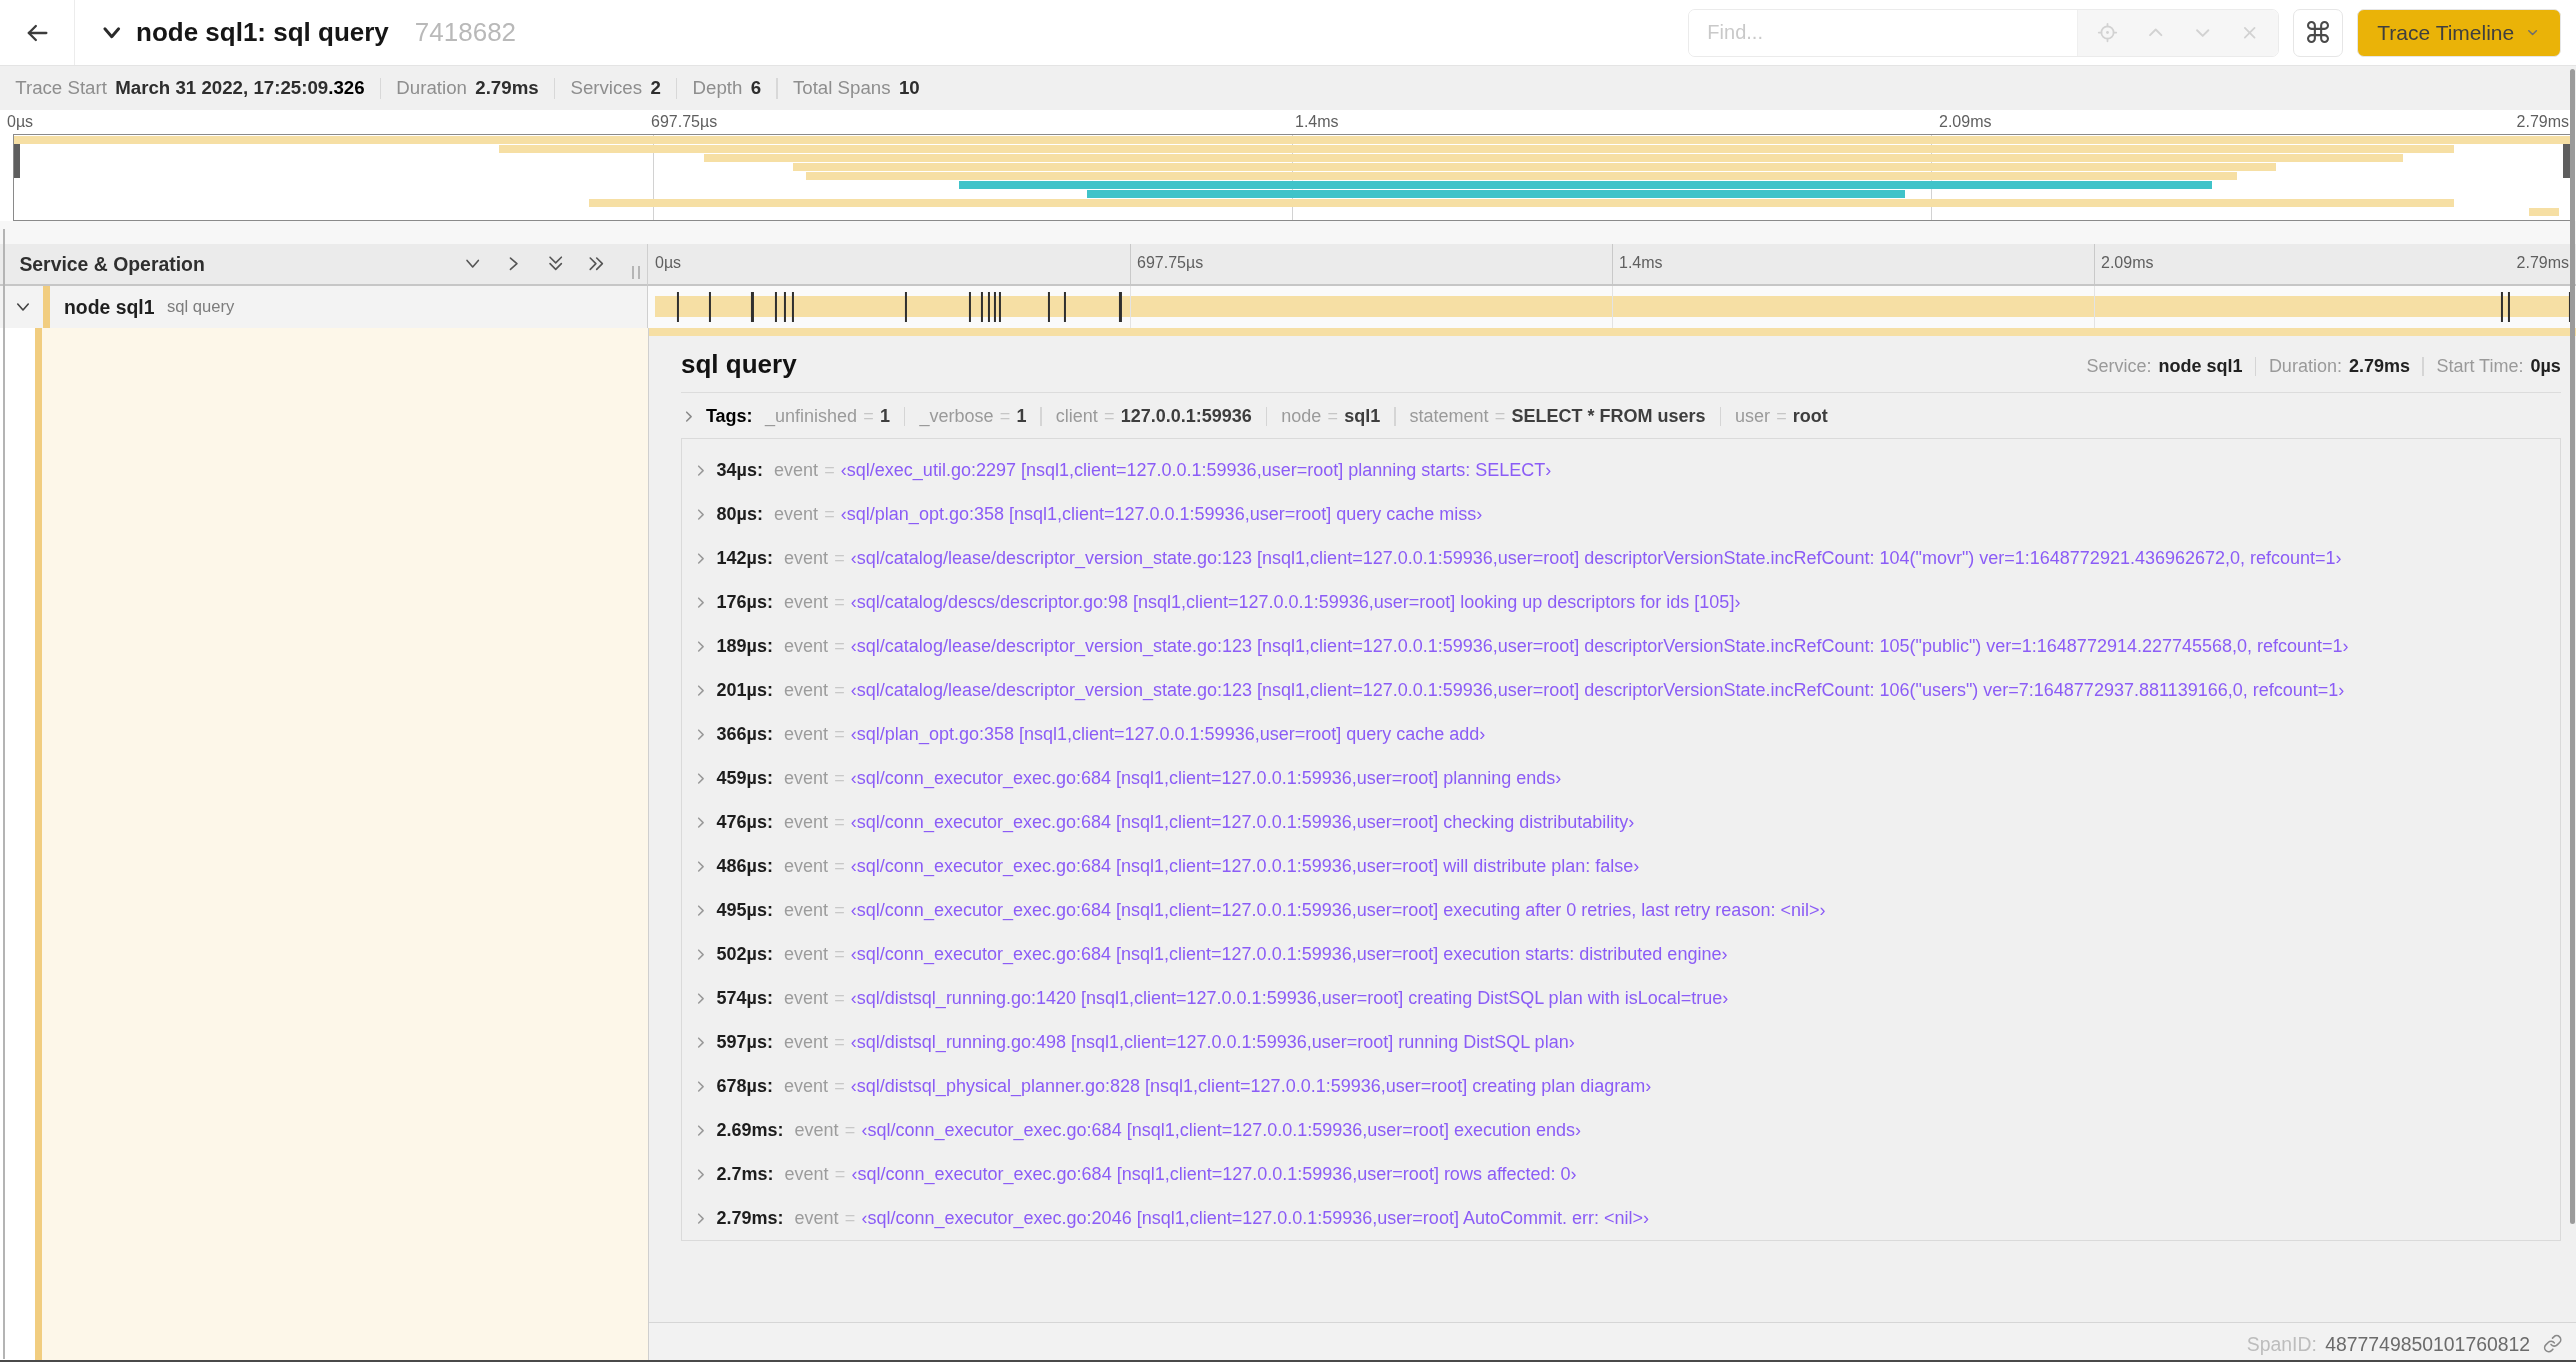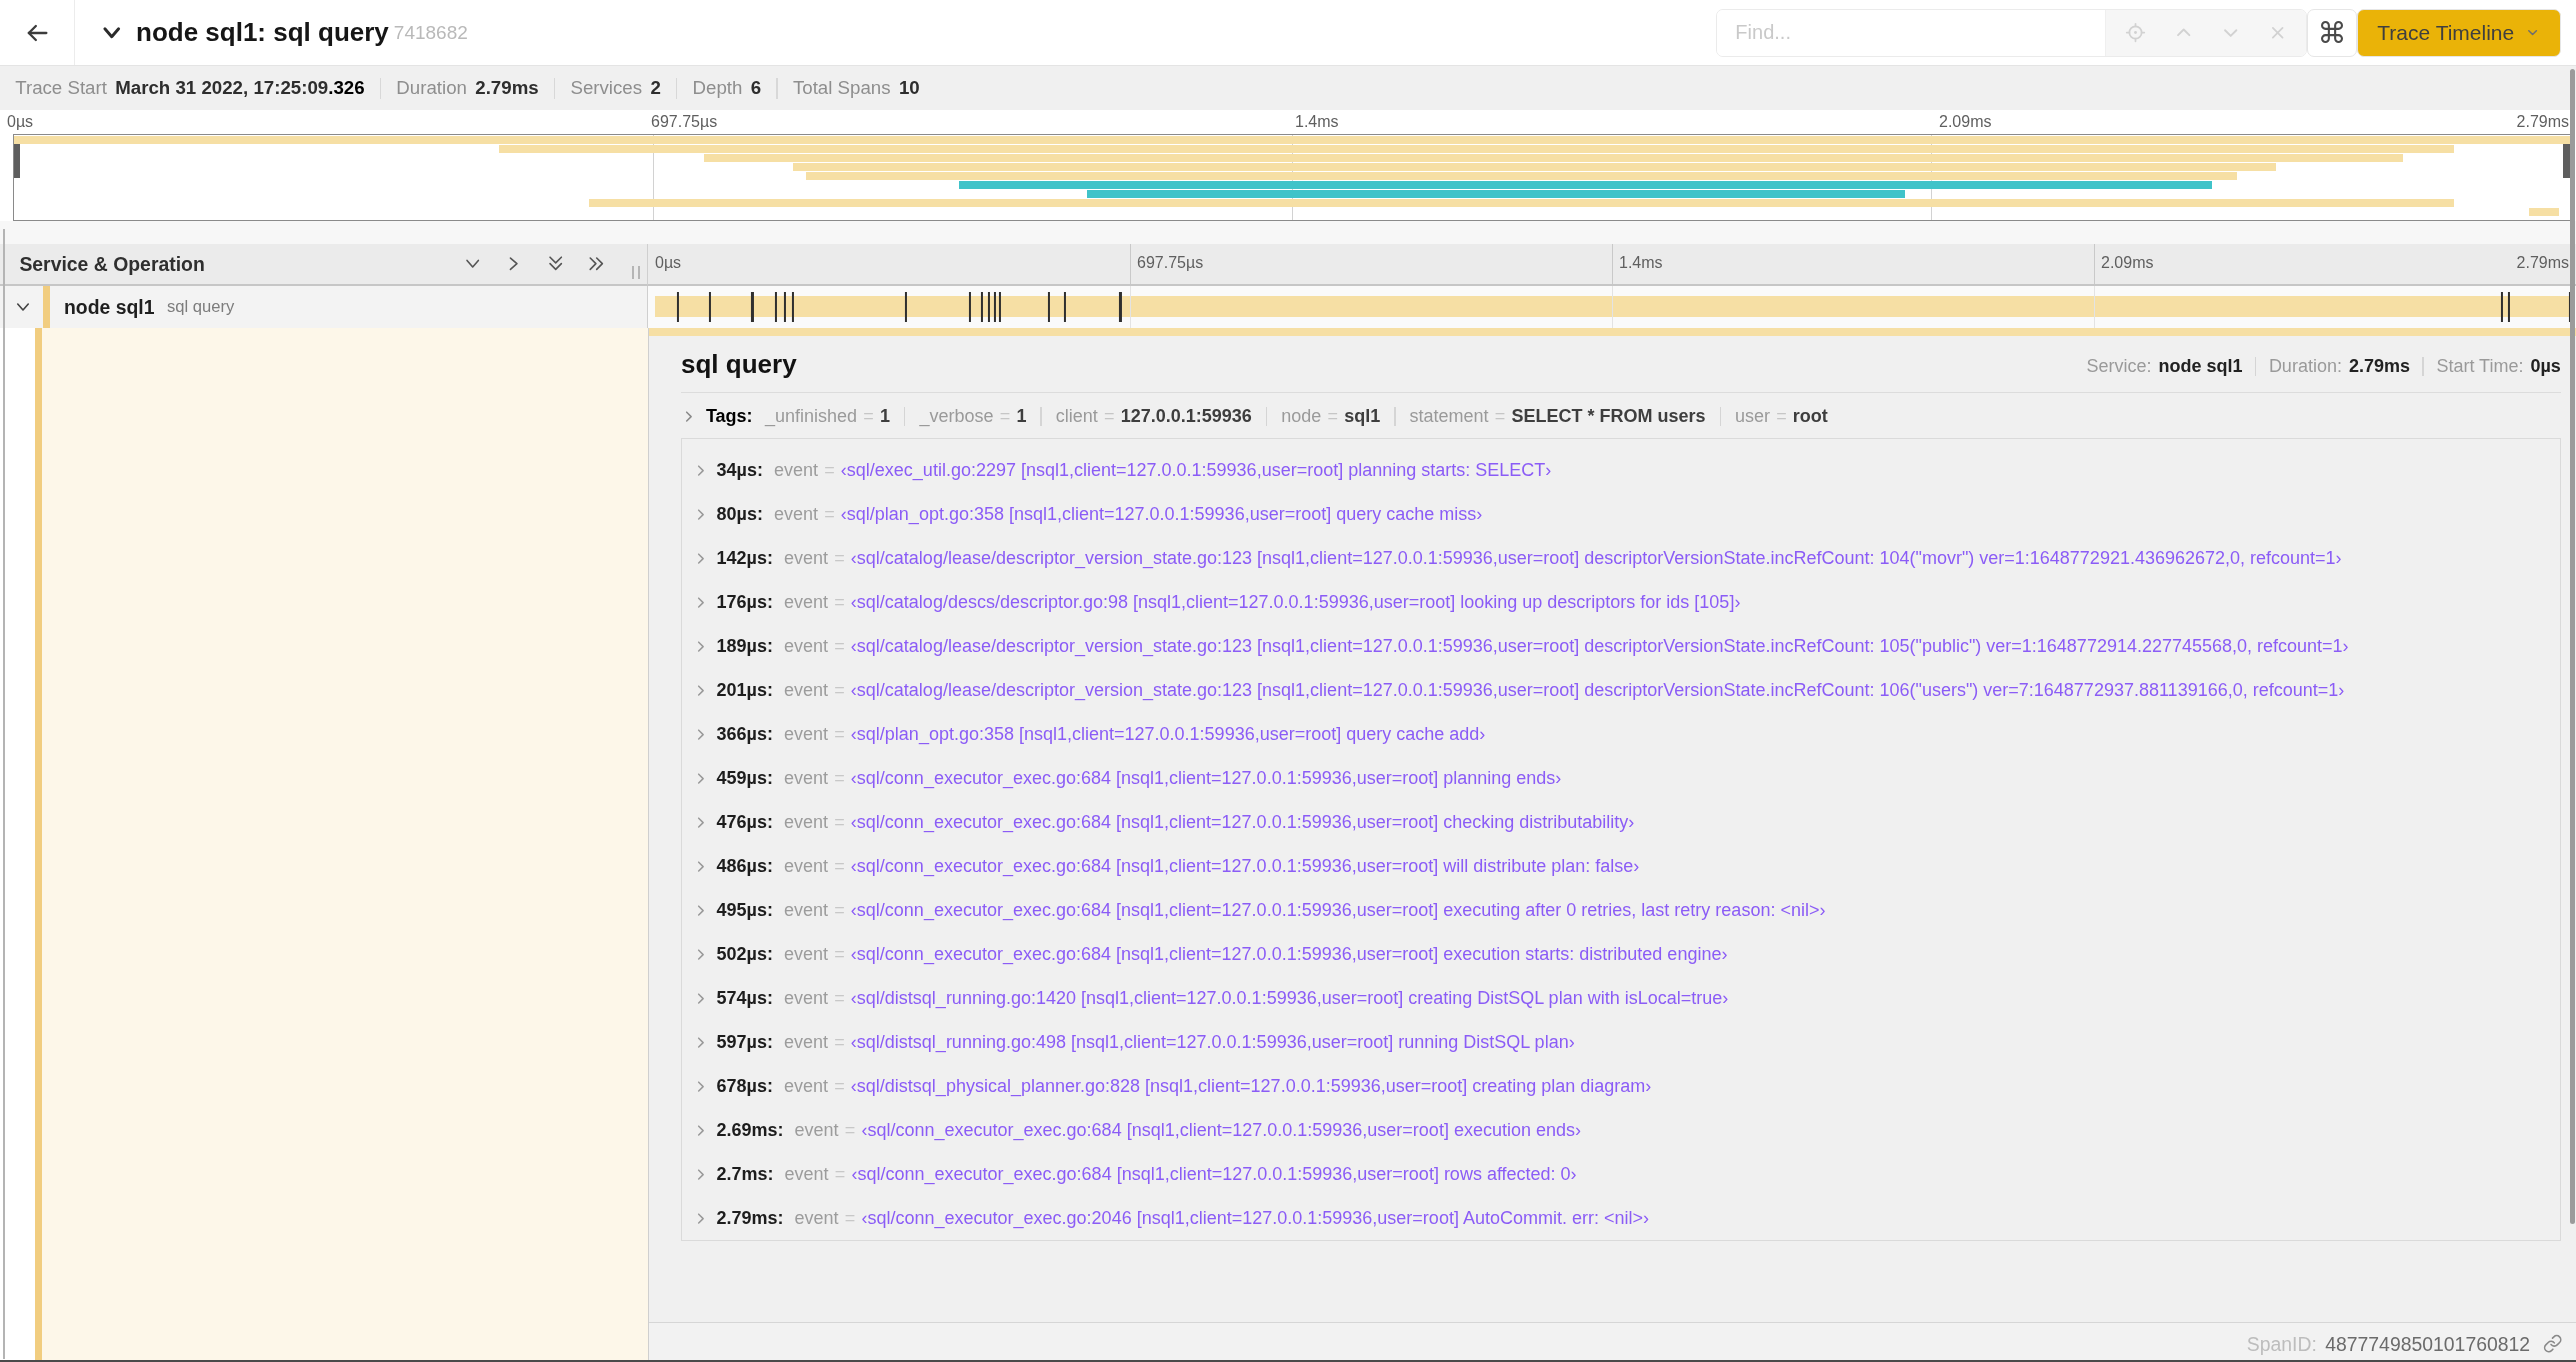--- a/index.html
+++ b/index.html
@@ -5,22 +5,22 @@
   * { box-sizing: border-box; margin: 0; padding: 0; }
   html,body { width:2576px; height:1363px; }
   body { font-family:"Liberation Sans", sans-serif; background:#fff; position:relative; overflow:hidden; }
   svg { display:block; }
 
   
   .topbar { height:66px; display:flex; align-items:center; background:#fff; border-bottom:1.4px solid #e4e4e4; }
   .back-btn { width:75px; height:100%; display:flex; align-items:center; justify-content:center; background:#fff; border:none; border-right:1.4px solid #ececec; color:#3c3c3c; cursor:pointer; }
   .title-chevron { margin-left:25px; color:#2b2b2b; display:flex; align-items:center; }
   .trace-title { font-size:26px; font-weight:bold; color:#161616; margin-left:12.5px; white-space:nowrap; }
-  .trace-id { font-size:19px; font-weight:normal; color:#b9b9b9; margin-left:5px; }
-  .top-controls { margin-left:auto; display:flex; align-items:flex-start; padding-right:15.2px; }
+  .trace-id { font-size:26px; font-weight:normal; color:#b9b9b9; margin-left:26px; }
+  .top-controls { margin-left:auto; display:flex; align-items:flex-start; gap:14px; padding-right:15.2px; }
   .find-group { display:flex; align-items:stretch; height:48px; border:1.4px solid #ebebeb; border-radius:7px; overflow:hidden; background:#fff; }
   .find-input { border:none; outline:none; width:388px; padding:0 18px; font-size:20px; color:#666; background:#fff; }
   .find-input::placeholder { color:#c9c9c9; }
   .find-icons { display:flex; align-items:center; background:#f6f6f6; border-left:1.4px solid #efefef; padding:0 4.2px; }
   .find-icon { padding:0 14px; color:#d2d2d2; font-size:21.5px; display:flex; align-items:center; }
   .cmd-btn { width:50px; height:48px; border:1.4px solid #e6e6e6; border-radius:7px; display:flex; align-items:center; justify-content:center; font-size:29px; color:#4a4a4a; background:#fff; cursor:pointer; }
   .view-btn { height:48px; border:1.4px solid #e6e6e6; border-radius:7px; display:flex; align-items:center; padding:0 19.4px; font-size:21px; color:#3f3f3f; background:#eab308; gap:11px; cursor:pointer; }
   .view-chevron { color:#6e6e6e; display:flex; }
 
   

